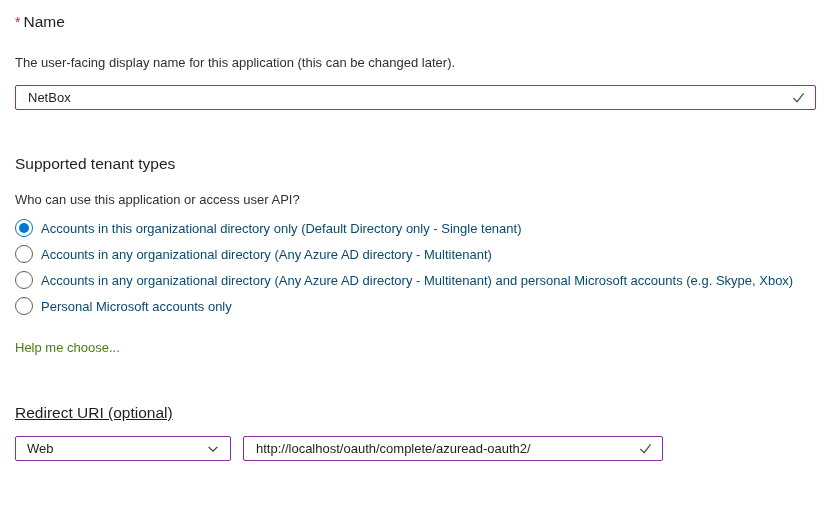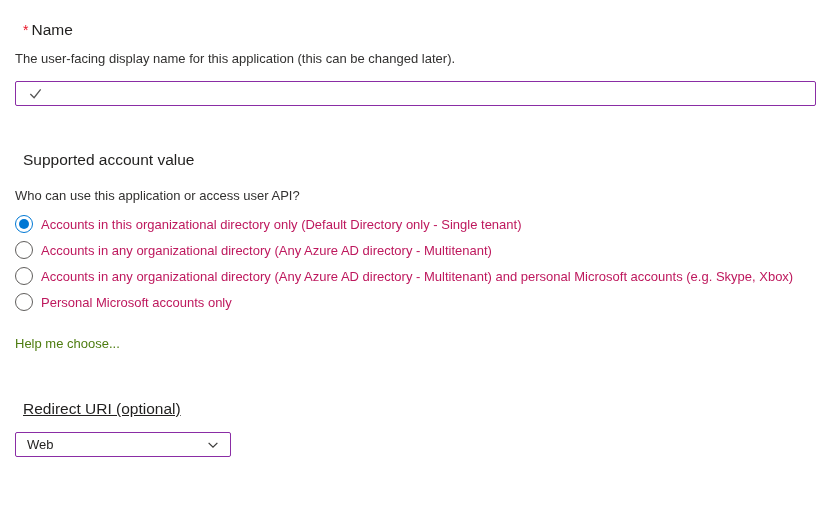--- a/index.html
+++ b/index.html
@@ -14,34 +14,34 @@
   .page {
     width: 829px;
     height: 516px;
     padding: 12px 13px 0 15px;
   }
   .section-title {
     font-size: 15.5px;
     font-weight: 400;
     color: #201f1e;
     line-height: 19px;
-    margin: 8px;
+    margin: 0;
   }
   .req {
     color: #e81123;
     margin-right: 3px;
     font-size: 14px;
   }
   .desc {
     font-size: 13px;
     color: #323130;
     line-height: 19px;
     margin: 0;
   }
-  .name-desc { margin-top: 9px; }
+  .name-desc { margin-top: 21px; }
   .name-field { margin-top: 13px; }
 
   .field {
     display: flex;
     align-items: center;
     border: 1px solid #8a2da5;
     border-radius: 2px;
     height: 25px;
     background: #fff;
     padding: 0 9px 0 12px;
@@ -88,21 +88,21 @@
   .radio-circle.checked { border-color: #0078d4; }
   .radio-circle.checked .dot {
     display: block;
     width: 10px;
     height: 10px;
     border-radius: 50%;
     background: #0078d4;
   }
   .radio-label {
     font-size: 13px;
-    color: #be185d;
+    color: #0c4a6e;
     margin-left: 8px;
     white-space: nowrap;
   }
 
   .help-link {
     display: inline-block;
     margin-top: 25px;
     font-size: 13px;
     color: #4d7c0f;
     text-decoration: none;
@@ -142,27 +142,28 @@
 <body>
 
 <div class="page">
 
   
   <h2 class="section-title"><span class="req">*</span><span>Name</span></h2>
 
   <p class="desc name-desc">The user-facing display name for this application (this can be changed later).</p>
 
   <div class="field name-field">
+    <input type="text" value="NetBox" style="">
     <svg class="icon-svg" width="15" height="15" viewBox="0 0 16 16">
       <path d="M2.5 8.5 L6.5 12.5 L13.5 3.5" fill="none" stroke="#565656" stroke-width="1.4"></path>
     </svg>
   </div>
 
   
-  <h2 class="section-title sec2-title">Supported account value</h2>
+  <h2 class="section-title sec2-title">Supported tenant types</h2>
 
   <p class="desc question">Who can use this application or access user API?</p>
 
   <div class="radio-list">
     <div class="radio-row">
       <span class="radio-circle checked">
           <span class="dot"></span>
         </span>
       <span class="radio-label">Accounts in this organizational directory only (Default Directory only - Single tenant)</span>
     </div>
@@ -186,15 +187,21 @@
   <h2 class="section-title sec3-title">Redirect URI (optional)</h2>
 
 
   <div class="uri-row">
     <div class="platform-select">
       <span class="select-value">Web</span>
       <svg class="icon-svg" width="14" height="14" viewBox="0 0 16 16">
         <path d="M3 5.5 L8 10.5 L13 5.5" fill="none" stroke="#3b3a39" stroke-width="1.4"></path>
       </svg>
     </div>
+    <div class="field uri-field">
+      <input type="text" value="http://localhost/oauth/complete/azuread-oauth2/" style="">
+      <svg class="icon-svg" width="15" height="15" viewBox="0 0 16 16">
+        <path d="M2.5 8.5 L6.5 12.5 L13.5 3.5" fill="none" stroke="#565656" stroke-width="1.4"></path>
+      </svg>
+    </div>
   </div>
 
 </div>
 
 </body></html>

